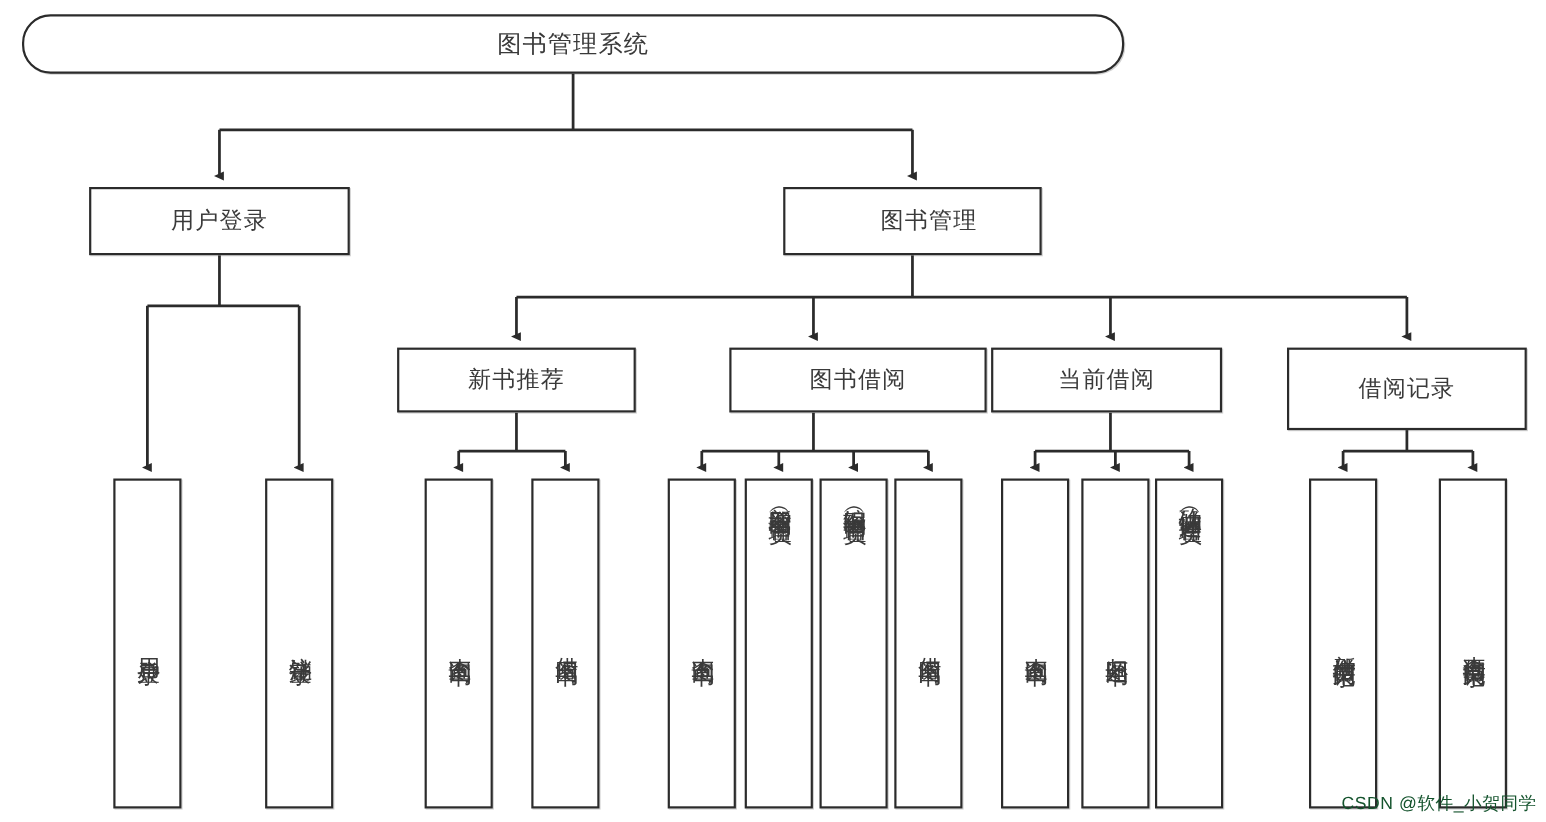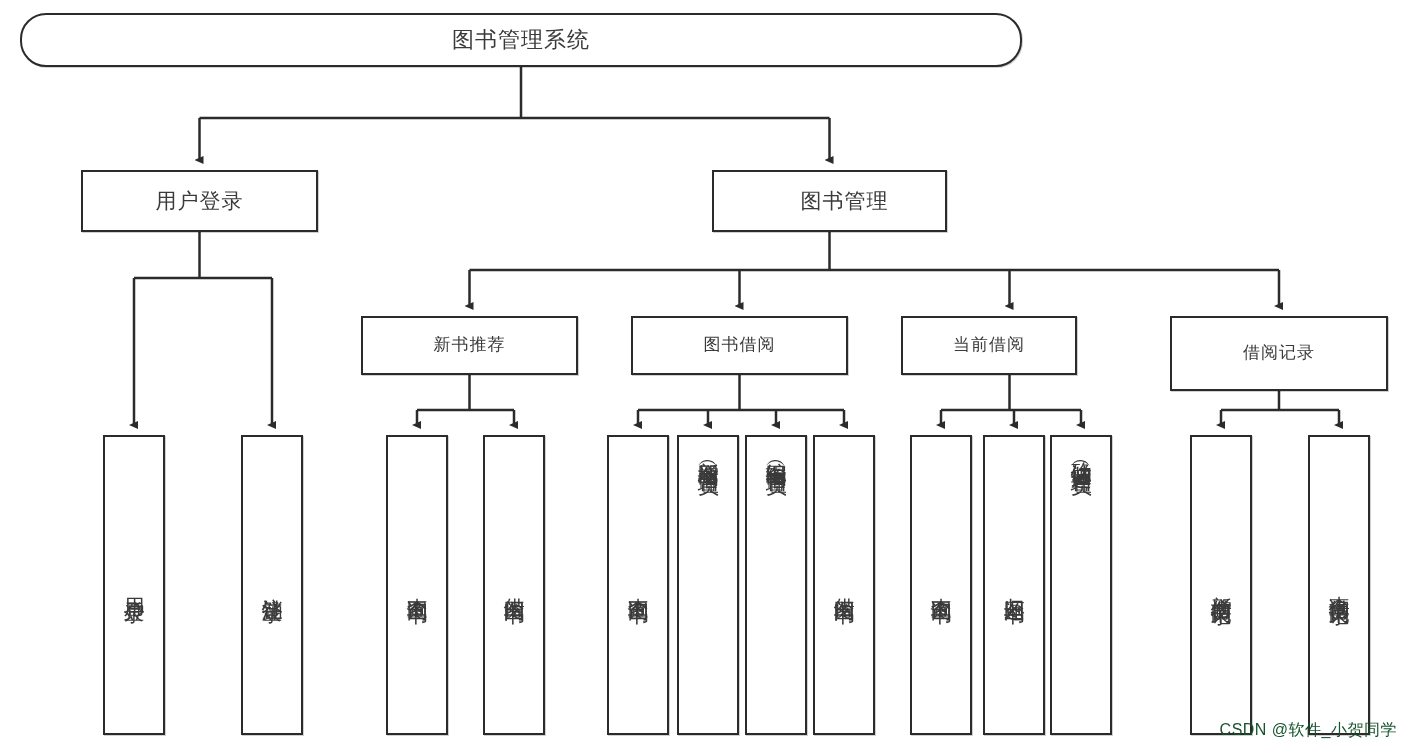--- a/index.html
+++ b/index.html
@@ -30,21 +30,21 @@
   }
   .node-label {
     font-size: 21px;
     letter-spacing: 1px;
     line-height: 1.2;
     white-space: nowrap;
     color: #3a3a3a;
   }
   .node.root .node-label { font-size: 22px; }
   .node.lvl2 .node-label { font-size: 21px; }
-  .node.lvl3 .node-label { font-size: 17px; }
+  .node.lvl3 .node-label { font-size: 21px; }
 
   .leaf {
     position: absolute;
     box-sizing: border-box;
     border: 2px solid #2b2b2b;
     background: #ffffff;
     display: flex;
     align-items: flex-start;
     justify-content: center;
     padding-top: 8px;
@@ -134,24 +134,24 @@
   <div class="node lvl2" style="left: 81px; top: 170px; width: 237px; height: 62px;">
     <span class="node-label">用户登录</span>
   </div>
   <div class="node lvl2" style="left: 712px; top: 170px; width: 235px; height: 62px; padding-left: 30px;">
     <span class="node-label">图书管理</span>
   </div>
 
   <div class="node lvl3" style="left: 361px; top: 316px; width: 217px; height: 59px;">
     <span class="node-label">新书推荐</span>
   </div>
-  <div class="node lvl3" style="left: 631px; top: 316px; width: 217px; height: 59px;">
+  <div class="node lvl3" style="left: 663px; top: 316px; width: 234px; height: 59px;">
     <span class="node-label">图书借阅</span>
   </div>
-  <div class="node lvl3" style="left: 901px; top: 316px; width: 176px; height: 59px;">
+  <div class="node lvl3" style="left: 901px; top: 316px; width: 210px; height: 59px;">
     <span class="node-label">当前借阅</span>
   </div>
   <div class="node lvl3" style="left: 1170px; top: 316px; width: 218px; height: 75px;">
     <span class="node-label">借阅记录</span>
   </div>
 
   <div class="leaf centered" style="left: 103px; top: 435px; width: 62px; height: 300px;">
     <span class="leaf-label">用户登录</span>
   </div>
   <div class="leaf centered" style="left: 241px; top: 435px; width: 62px; height: 300px;">

